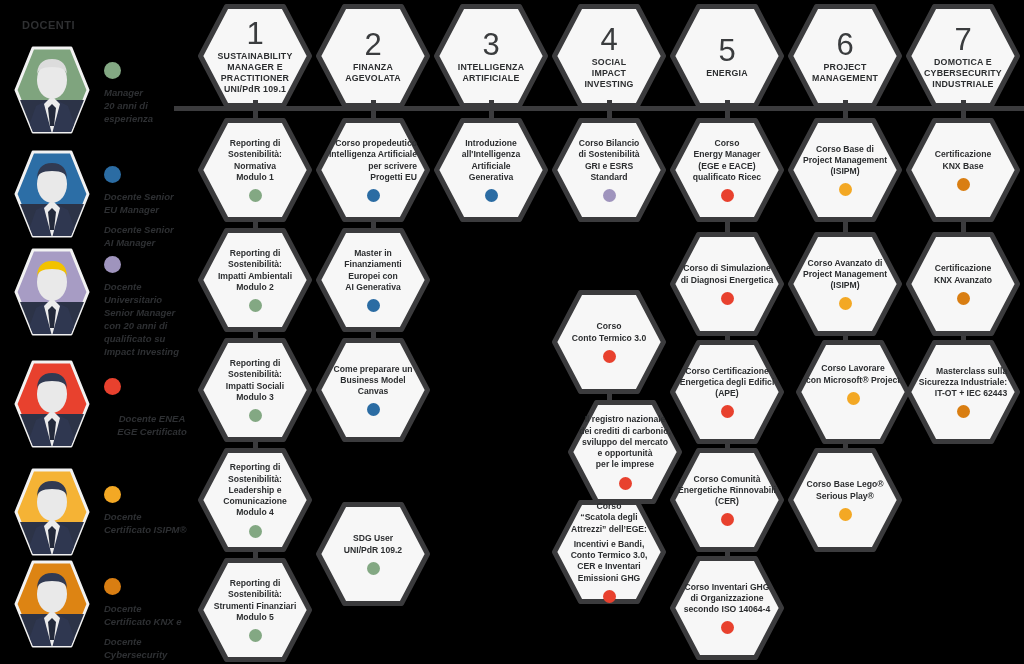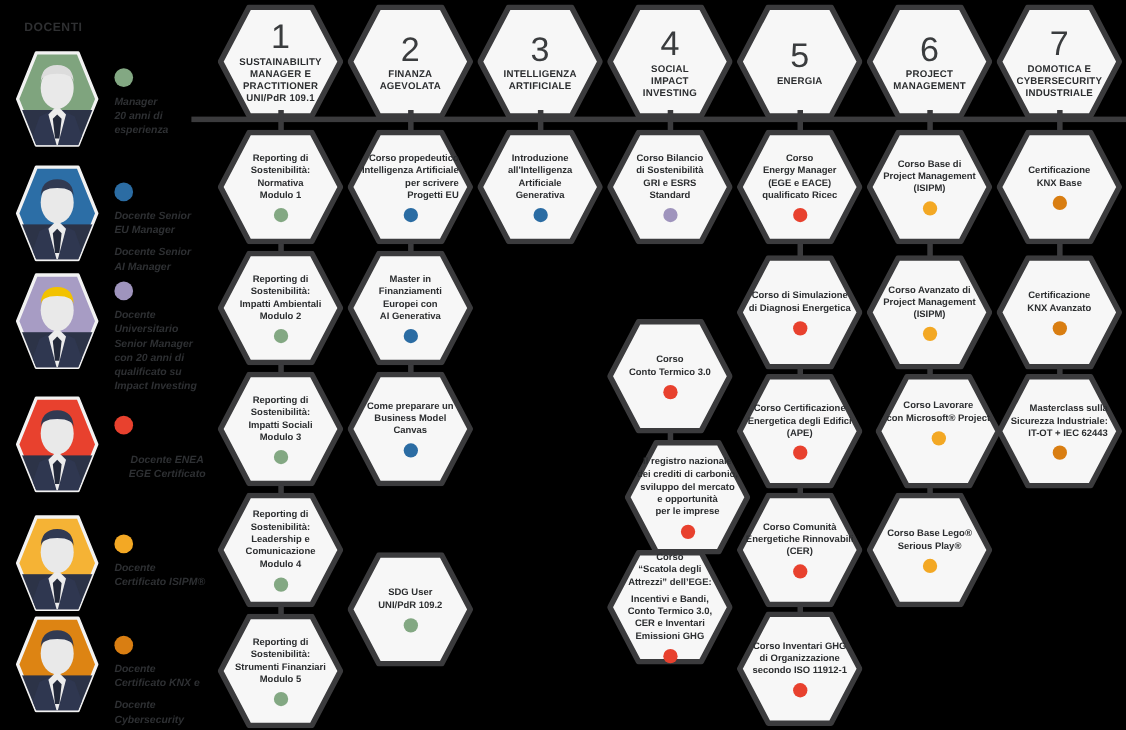--- a/index.html
+++ b/index.html
@@ -518,21 +518,21 @@
           </div>
         </div>
         <div class="stub" style="left: 529px; top: 551px; height: 6px;"></div>
         <div class="hex" style="left: 474px; top: 556px; width: 114px; height: 104px;">
           <div class="shape"><svg width="114" height="104" viewBox="0 0 114 104">
               <polygon points="28.5,2.5 85.5,2.5 111.5,52.0 85.5,101.5 28.5,101.5 2.5,52.0" fill="#f7f7f7" stroke="#3b3b3d" stroke-width="5" stroke-linejoin="round"></polygon>
             </svg></div>
           <div class="inner">
             <div class="label">Corso Inventari GHG
 di Organizzazione
-secondo ISO 11912-1</div>
+secondo ISO 14064-4</div>
             <div class="dot" style="background:#e8412e"></div>
           </div>
         </div>
         <div class="hex head" style="left: 592px; top: 4px; width: 114px; height: 104px;">
           <div class="shape"><svg width="114" height="104" viewBox="0 0 114 104">
               <polygon points="28.5,2.5 85.5,2.5 111.5,52.0 85.5,101.5 28.5,101.5 2.5,52.0" fill="#f7f7f7" stroke="#3b3b3d" stroke-width="5" stroke-linejoin="round"></polygon>
             </svg></div>
           <div class="inner">
             <div class="num">6</div>
             <div class="htitle">PROJECT

